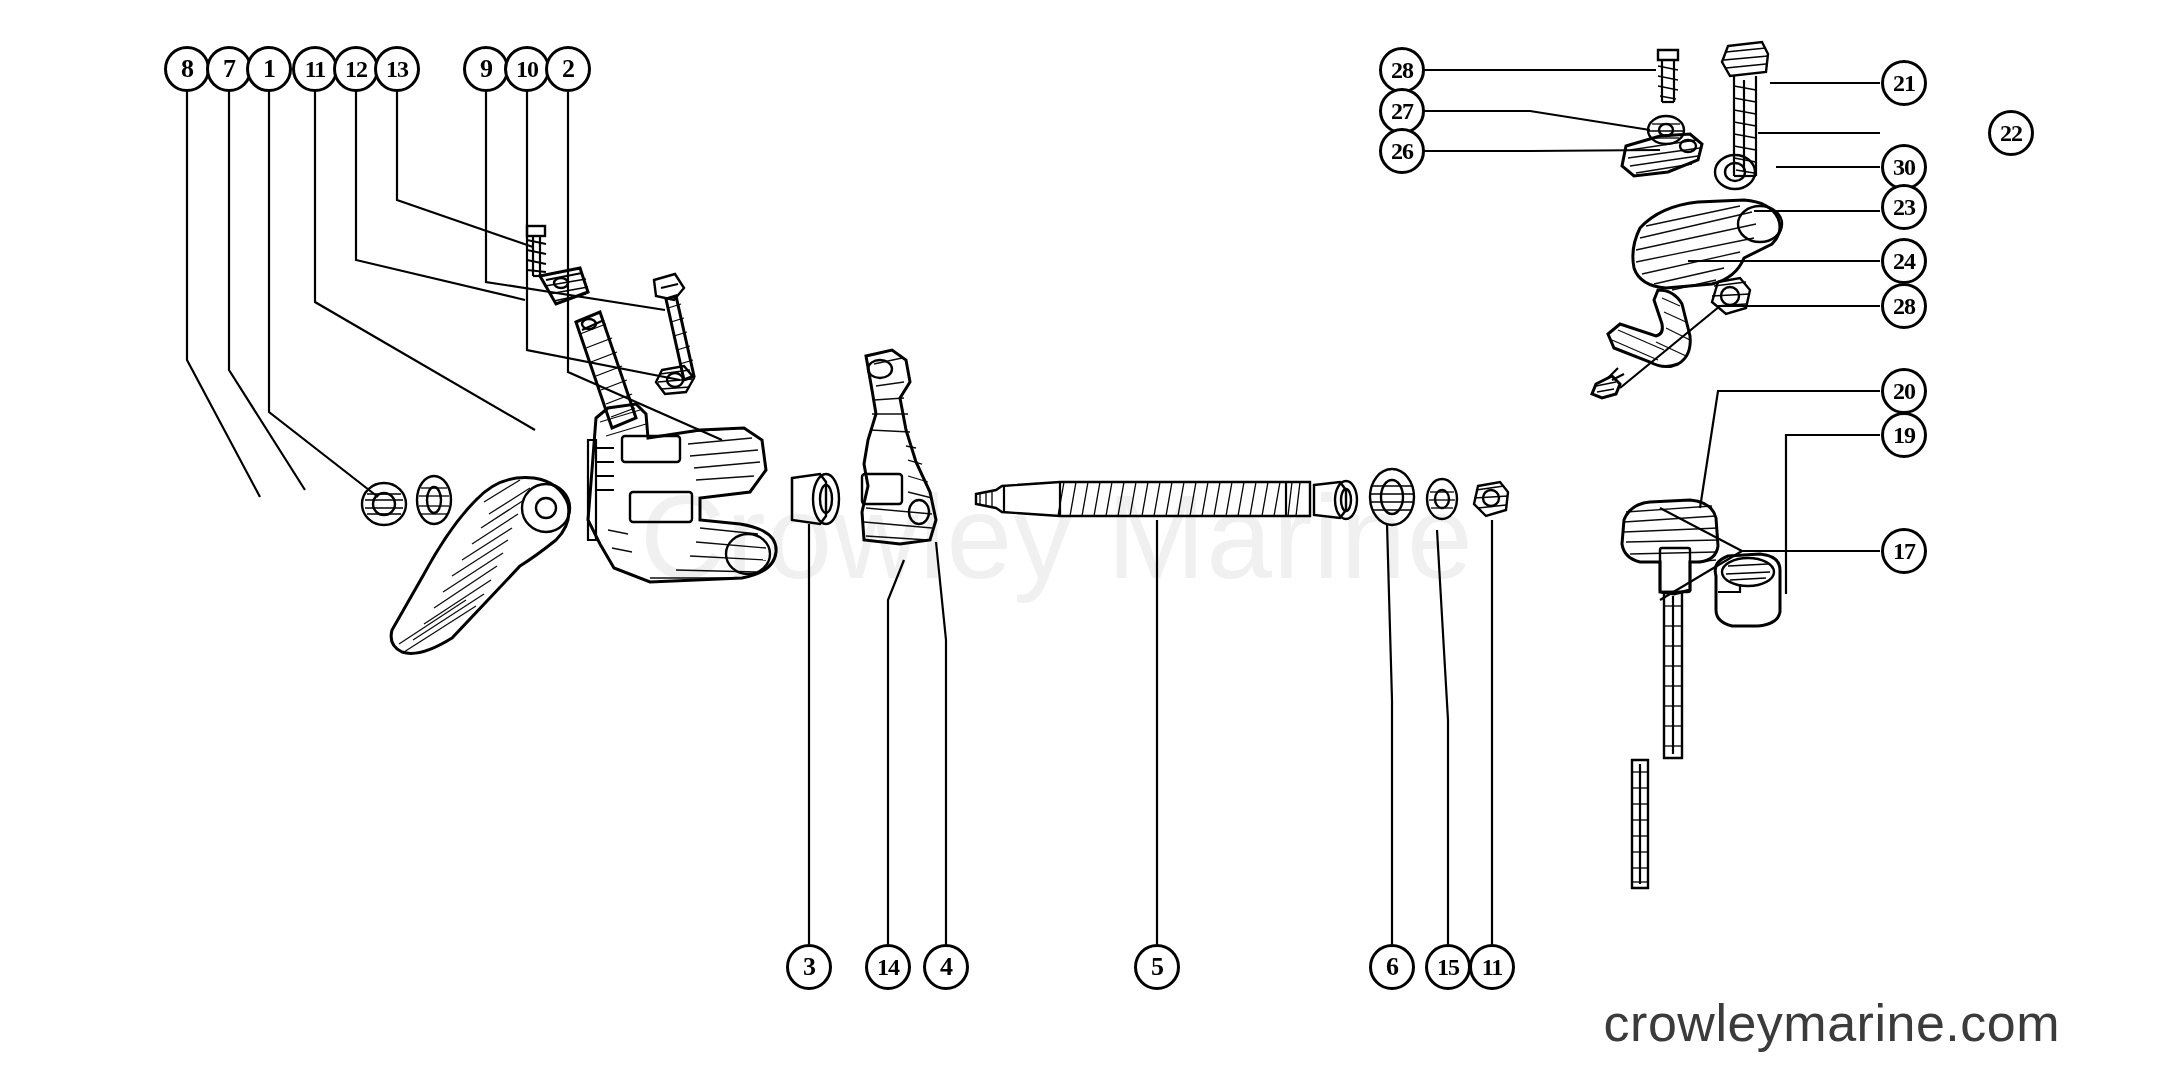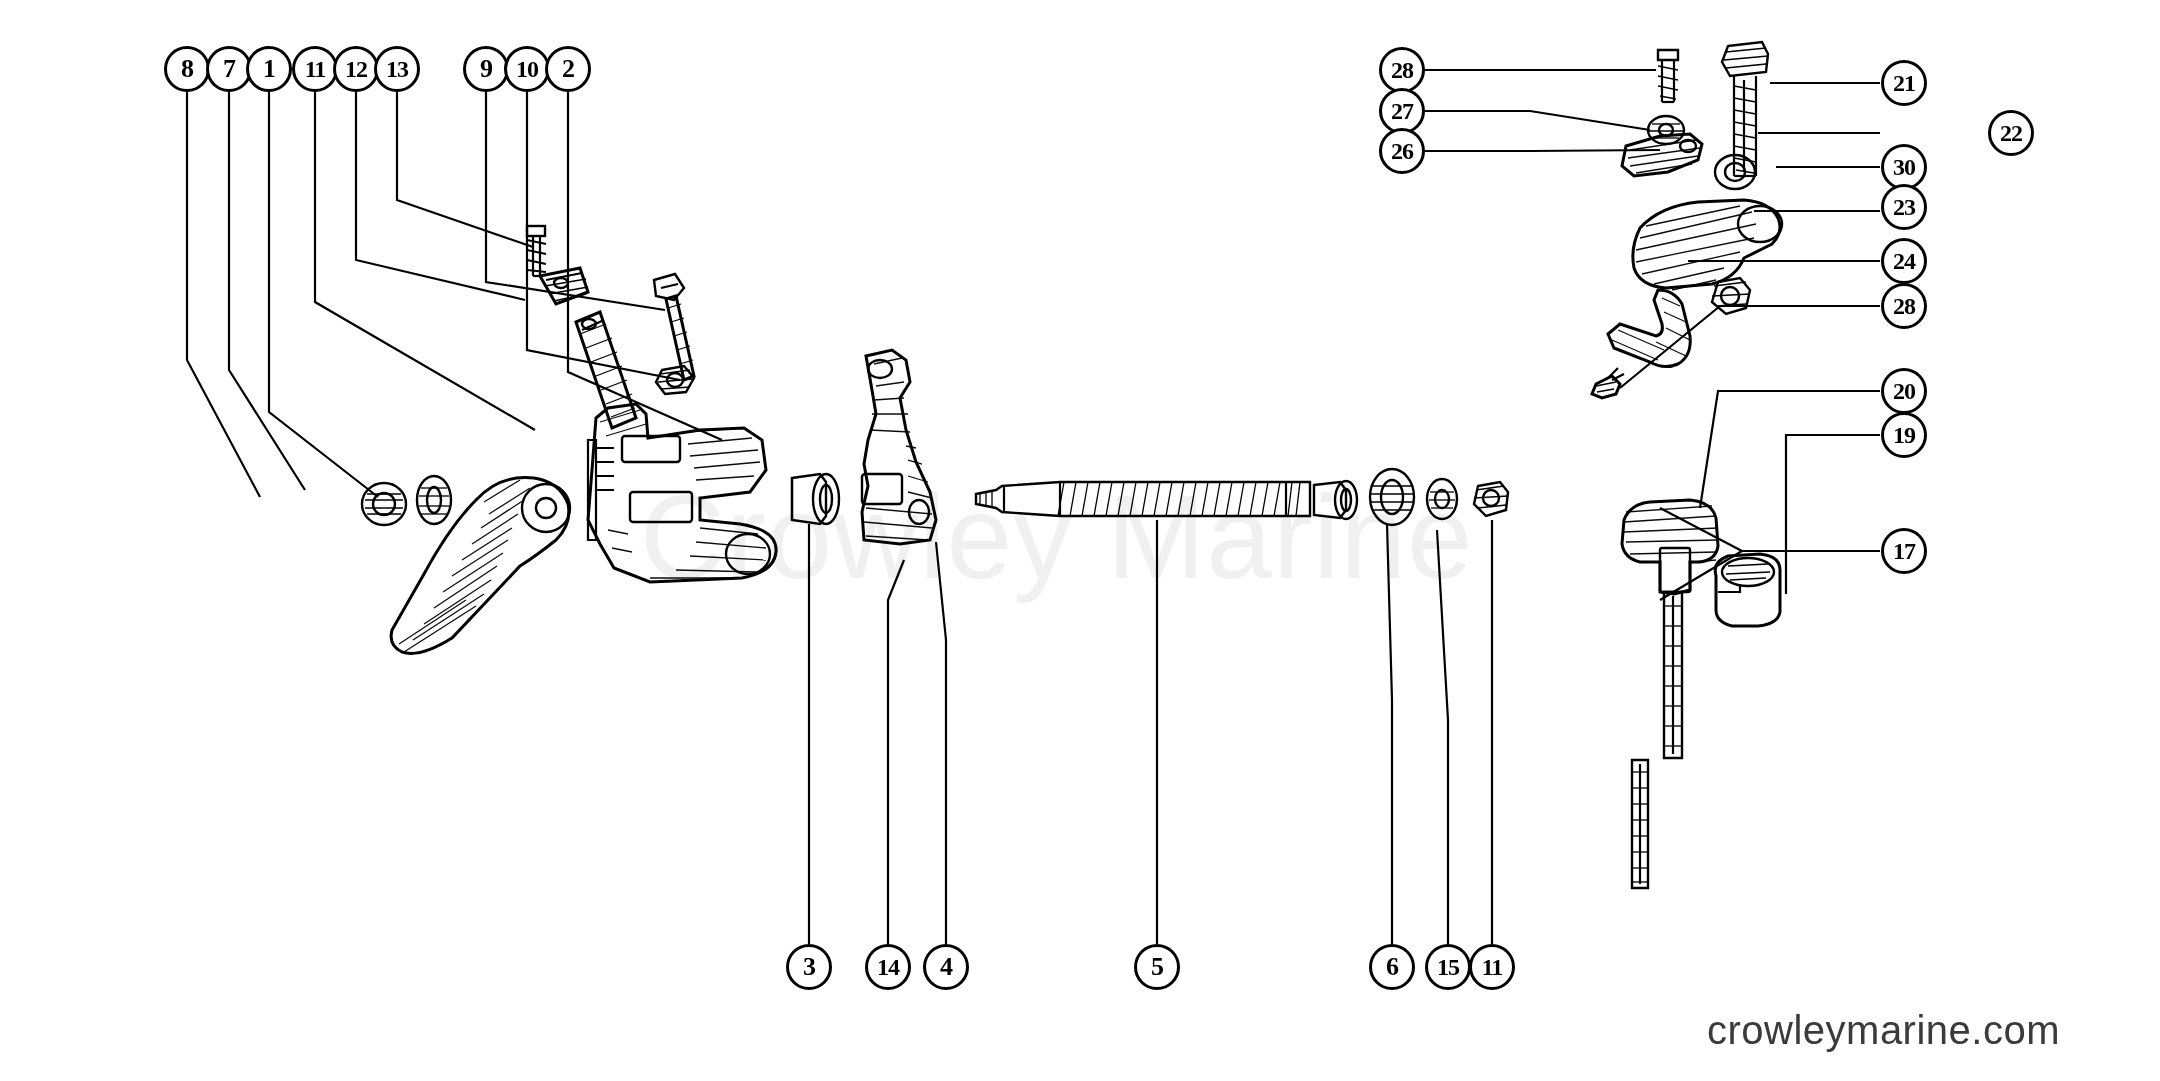--- a/index.html
+++ b/index.html
@@ -16,21 +16,21 @@
     letter-spacing:1px;
     color:#f0f0f0;
     user-select:none;
     white-space:nowrap;
     line-height:1;
   }
   .sitetext{
     position:absolute;
     right:100px; bottom:28px;
     font-family:"Liberation Sans",sans-serif;
-    font-size:40px;
+    font-size:52px;
     color:#3b3b3b;
     letter-spacing:.5px;
     white-space:nowrap;
   }
 
   
   .callout{
     position:absolute;
     width:46px;height:46px;
     border:3.5px solid #000;

